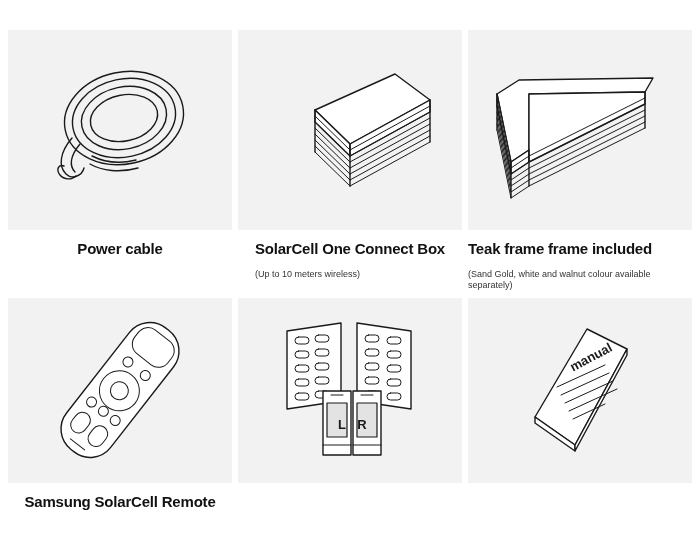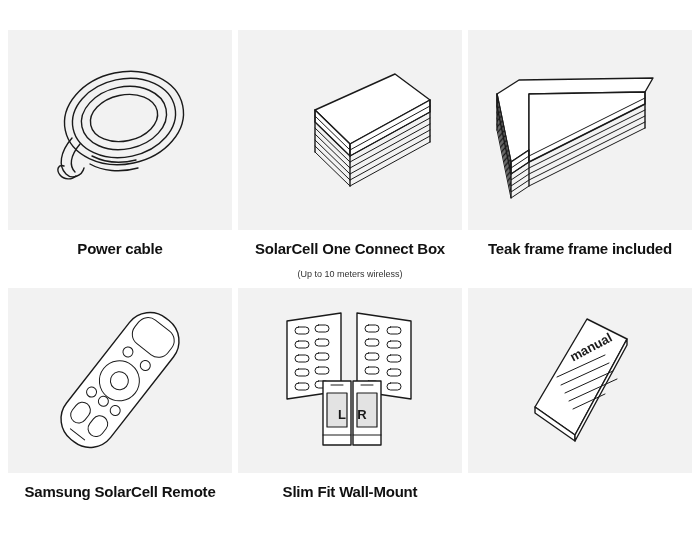--- a/index.html
+++ b/index.html
@@ -41,21 +41,20 @@
     display: flex;
     align-items: center;
     justify-content: center;
     position: relative;
     overflow: hidden;
   }
   .cell.row2 .art {
     height: 185px;
   }
   .caption {
-    text-align: center;
     padding-top: 10px;
     line-height: 1.15;
   }
   .cap-title {
     font-size: 15px;
     font-weight: bold;
     letter-spacing: -0.2px;
     color: #111111;
     display: block;
   }
@@ -167,20 +166,21 @@
           <path class="ln-thin" d="M22 66 L36 134 L54 122 L170 64"></path>
           <path class="ln-thin" d="M22 72 L36 140 L54 128 L170 70"></path>
           <path class="ln-thin" d="M22 78 L36 146 L54 134 L170 76"></path>
           <path class="ln-thin" d="M22 84 L36 152 L54 140 L170 82"></path>
           <path class="ln-thin" d="M22 90 L36 158 L54 146 L170 88"></path>
           <path class="ln" d="M22 54 L22 90 M36 122 L36 158 M54 110 L54 146 M170 52 L170 88"></path>
         </svg>
       </div>
       <div class="caption">
         <span class="cap-title">Teak frame frame included</span>
+        <span class="cap-sub">(Sand Gold, white and walnut colour available separately)</span>
       </div>
     </div>
 
     <div class="cell row2">
       <div class="art">
         <svg width="210" height="170" viewBox="0 0 210 170">
           <g transform="rotate(38 105 85)">
             <rect class="fill-w" x="77" y="8" width="56" height="154" rx="26"></rect>
             <rect class="ln-thin" x="84" y="16" width="42" height="30" rx="12" fill="none"></rect>
             <circle class="ln-thin" cx="94" cy="58" r="5"></circle>
@@ -237,23 +237,20 @@
           <polygon class="fill-g" points="82,98 102,98 102,132 82,132"></polygon>
           <text class="txt-m" x="97" y="124" text-anchor="middle">L</text>
 
           <polygon class="fill-w" points="108,86 136,86 136,150 108,150"></polygon>
           <polygon class="fill-g" points="112,98 132,98 132,132 112,132"></polygon>
           <text class="txt-m" x="117" y="124" text-anchor="middle">R</text>
           <path class="ln-thin" d="M78 140 L106 140 M108 140 L136 140"></path>
           <path class="ln-thin" d="M86 90 L98 90 M116 90 L128 90"></path>
         </svg>
       </div>
-      <div class="caption">
-        <span class="cap-title">Slim Fit Wall-Mount</span>
-      </div>
     </div>
 
     <div class="cell row2">
       <div class="art">
         <svg width="210" height="170" viewBox="0 0 210 170">
           <polygon class="fill-w" points="60,112 112,24 152,44 100,140"></polygon>
           <polygon class="fill-w" points="60,112 100,140 100,146 60,118"></polygon>
           <polygon class="fill-w" points="100,140 152,44 152,50 100,146"></polygon>
           <text class="txt-m" x="118" y="56" text-anchor="middle" transform="rotate(-28 118 56)">manual</text>
           <g class="ln-thin">

